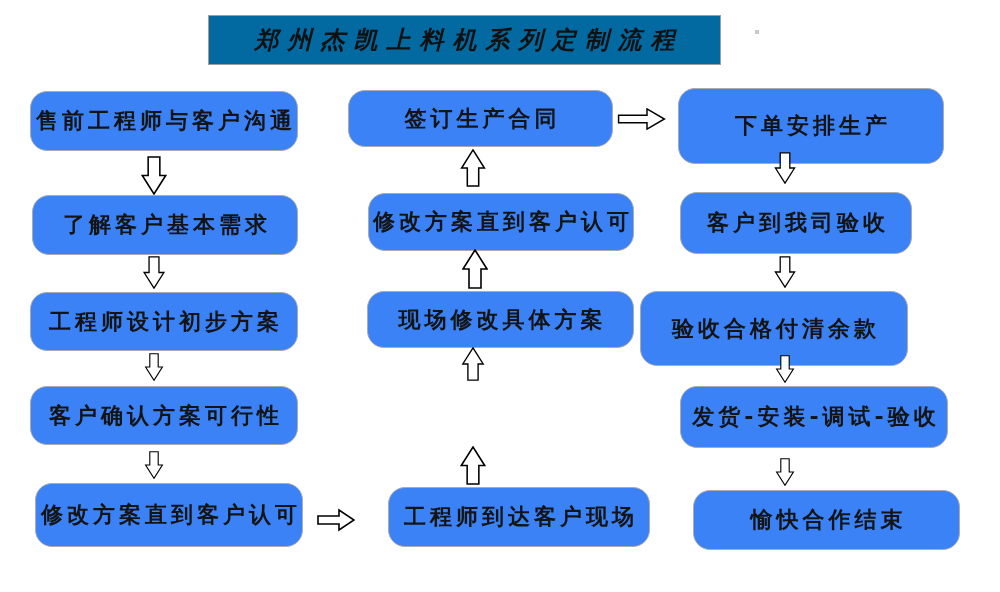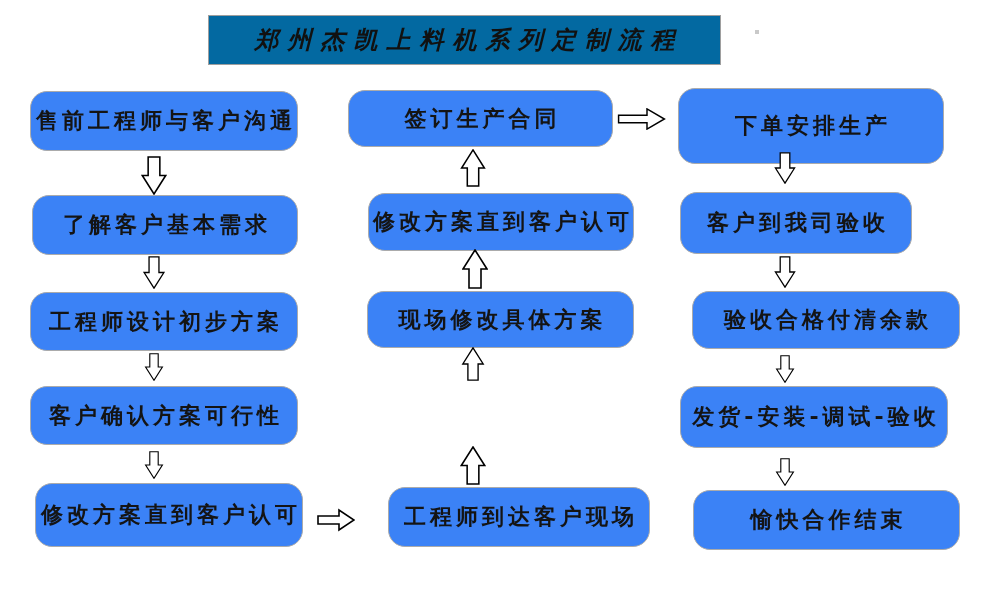--- a/index.html
+++ b/index.html
@@ -102,21 +102,21 @@
   <svg class="arrow" style="left:460px; top:446px;" width="26" height="39" viewBox="0 0 26 40">
       <polygon points="13,1 25,20 19,20 19,39 7,39 7,20 1,20"></polygon>
     </svg>
 
   <svg class="arrow" style="left:615px; top:108px;" width="53" height="22" viewBox="0 0 52 24">
       <polygon points="1,8 32,8 32,1 51,12 32,23 32,16 1,16"></polygon>
     </svg>
 
   <div class="node" style="left:678px; top:88px;  width:266px; height:76px;">下单安排生产</div>
   <div class="node" style="left:680px; top:192px; width:232px; height:62px;">客户到我司验收</div>
-  <div class="node" style="left:692px; top:291px; width:268px; height:58px;">验收合格付清余款</div>
+  <div class="node" style="left:640px; top:291px; width:268px; height:75px;">验收合格付清余款</div>
   <div class="node" style="left:680px; top:386px; width:268px; height:62px;">发货-安装-调试-验收</div>
   <div class="node" style="left:693px; top:490px; width:267px; height:60px;">愉快合作结束</div>
 
   <svg class="arrow" style="left:772px; top:152px;" width="26" height="32" viewBox="0 0 26 40">
       <polygon points="7,1 19,1 19,20 25,20 13,39 1,20 7,20"></polygon>
     </svg>
   <svg class="arrow" style="left:772px; top:256px;" width="26" height="32" viewBox="0 0 26 40">
       <polygon points="7,1 19,1 19,20 25,20 13,39 1,20 7,20"></polygon>
     </svg>
   <svg class="arrow" style="left:772px; top:355px;" width="26" height="28" viewBox="0 0 26 40">

